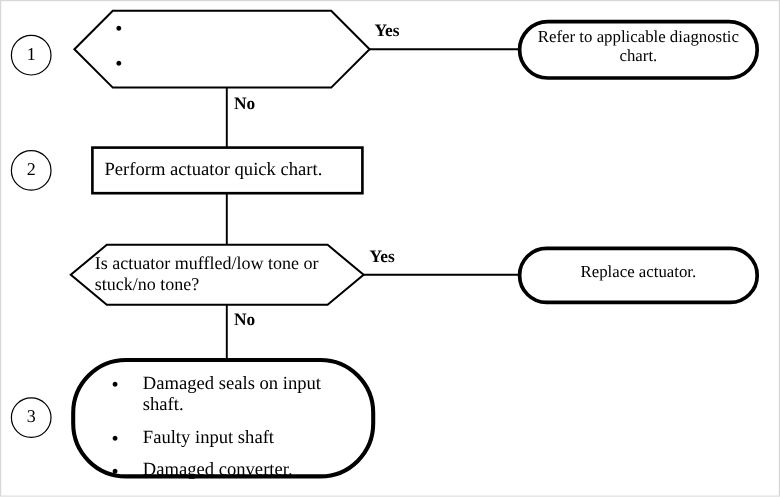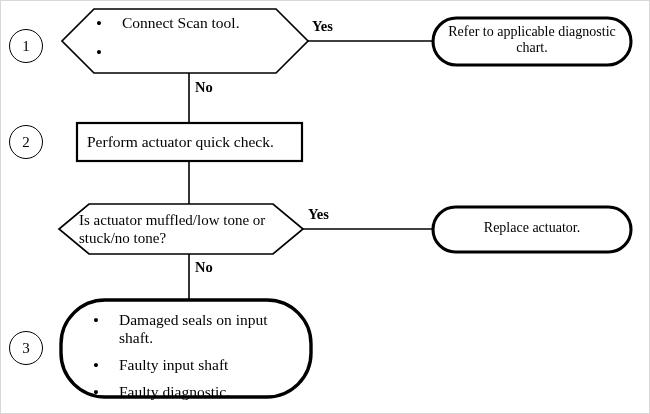--- a/index.html
+++ b/index.html
@@ -111,54 +111,53 @@
     <rect x="60" y="299" width="250" height="97" rx="44" ry="44" fill="#ffffff" stroke="#000000" stroke-width="3.4"></rect>
   </svg>
 
   <div class="step-num" style="left:8px; top:28px;">1</div>
   <div class="step-num" style="left:8px; top:124px;">2</div>
   <div class="step-num" style="left:8px; top:330px;">3</div>
 
   <div class="hex-text" style="left:95px; top:13px; width:200px;">
     <div class="bullet-row">
       <span class="bullet-dot">•</span>
-      <span class="bullet-body">Connect Scan tool.</span>
     </div>
     <div class="gap-a"></div>
     <div class="bullet-row">
       <span class="bullet-dot">•</span>
     </div>
   </div>
 
   <div class="edge-label" style="left:311px; top:17px;">Yes</div>
   <div class="edge-label" style="left:194px; top:78px;">No</div>
   <div class="edge-label" style="left:307px; top:205px;">Yes</div>
   <div class="edge-label" style="left:194px; top:258px;">No</div>
 
   <div class="oval-text" style="left:442px; top:23px; width:178px;">Refer to applicable
 diagnostic chart.</div>
 
-  <div class="rect-text" style="left:86px; top:132px; width:210px;">Perform actuator quick check.</div>
+  <div class="rect-text" style="left:86px; top:132px; width:210px;">Perform actuator quick chart.</div>
 
   <div class="hex2-text" style="left:78px; top:211px; width:215px;">Is actuator muffled/low tone
 or stuck/no tone?</div>
 
   <div class="oval-text" style="left:442px; top:219px; width:178px;">Replace actuator.</div>
 
   <div class="hex-text" style="left:92px; top:310px; width:200px;">
     <div class="bullet-row">
       <span class="bullet-dot">•</span>
       <span class="bullet-body">Damaged seals on input
 shaft.</span>
     </div>
     <div class="gap-b"></div>
     <div class="bullet-row">
       <span class="bullet-dot">•</span>
       <span class="bullet-body">Faulty input shaft</span>
     </div>
     <div class="gap-b"></div>
     <div class="bullet-row">
       <span class="bullet-dot">•</span>
-      <span class="bullet-body">Faulty diagnostic.</span>
+      <span class="bullet-body">Damaged converter.</span>
     </div>
   </div>
 
 </div>
 
 </body></html>

